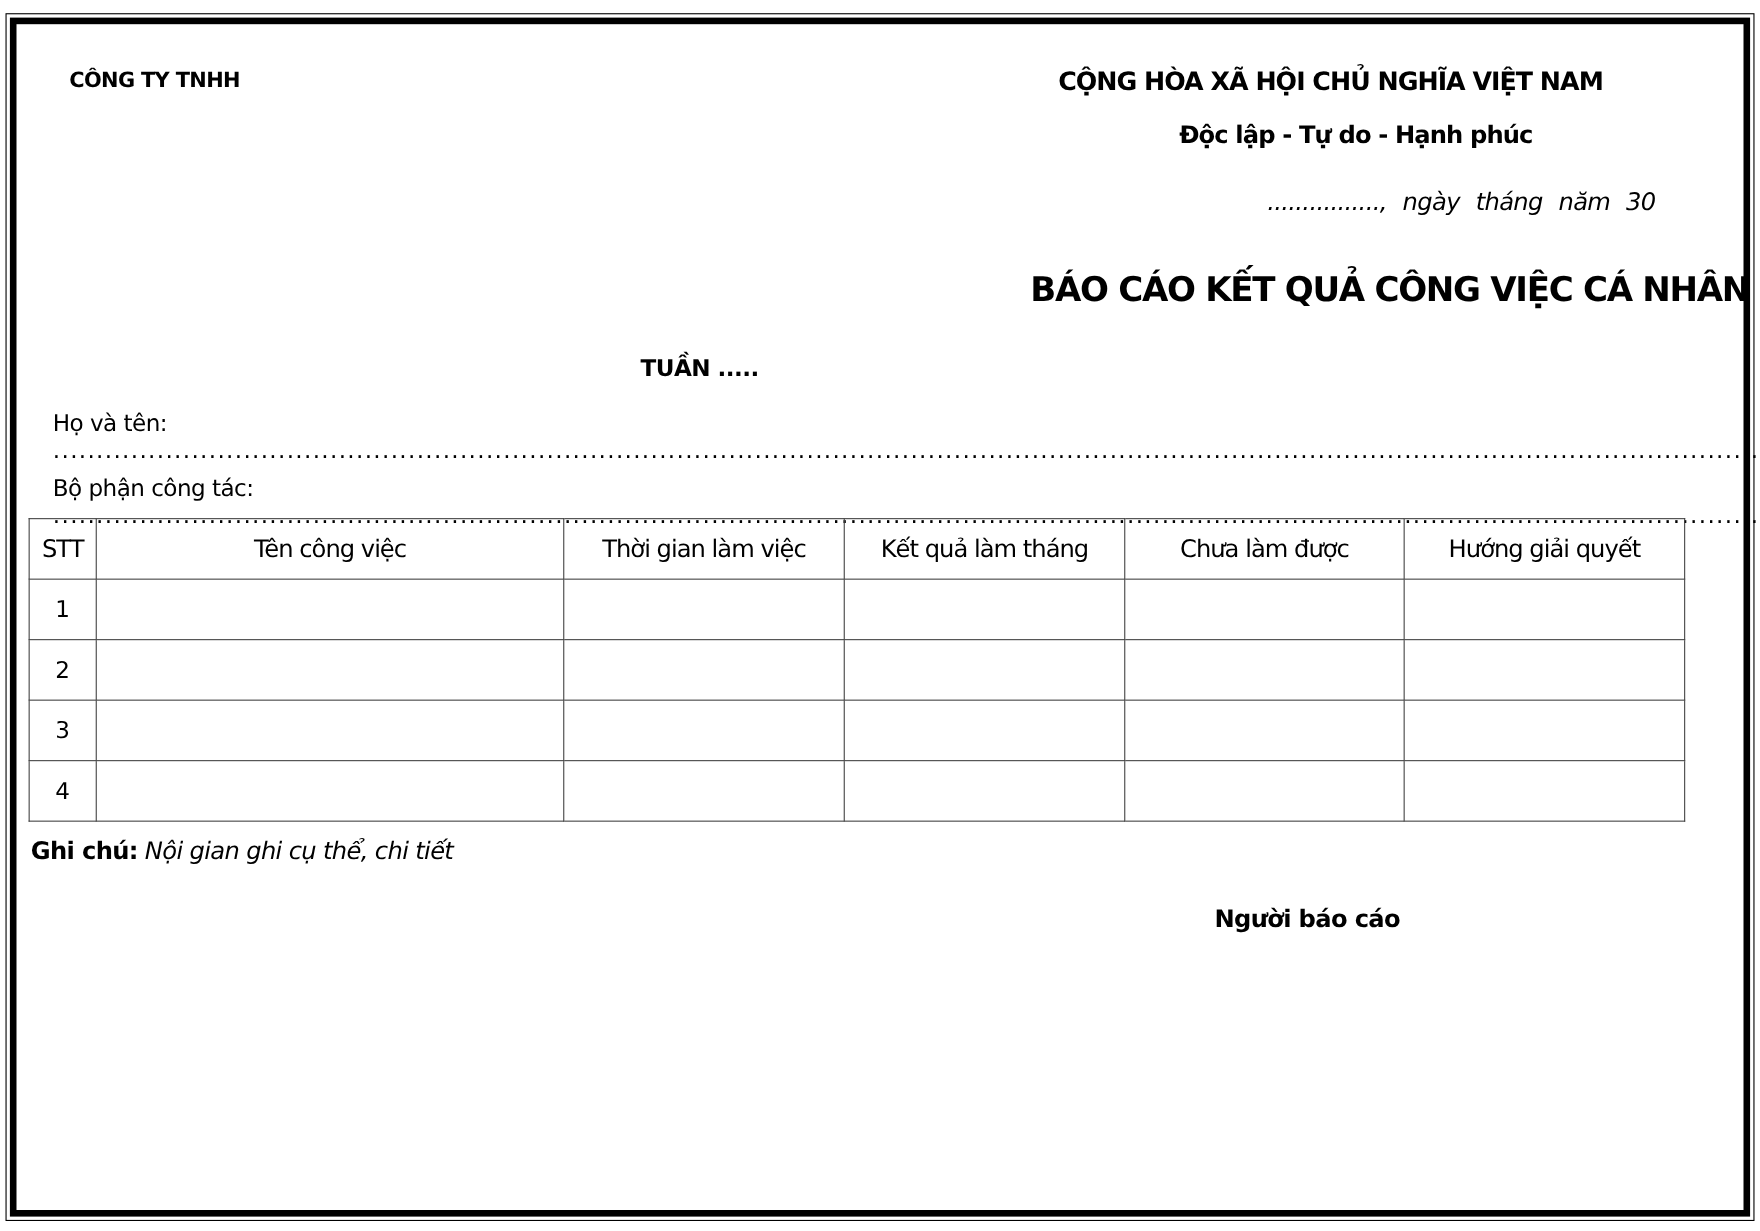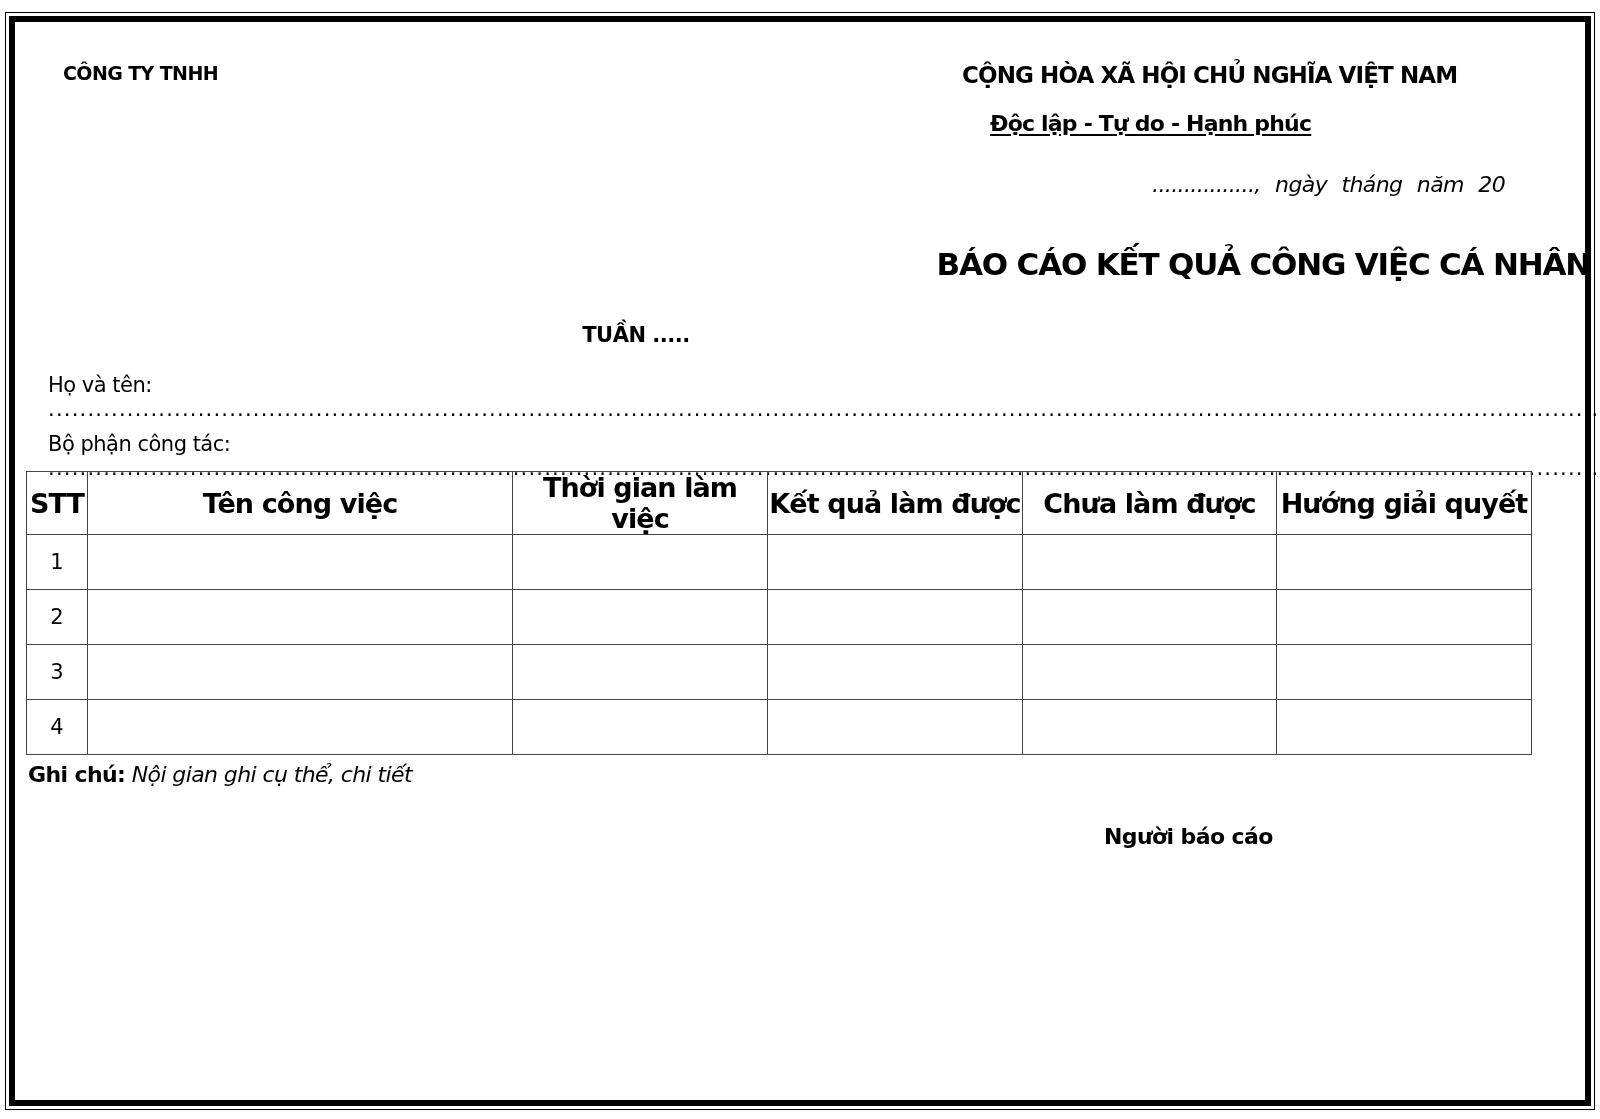--- a/index.html
+++ b/index.html
@@ -5,51 +5,51 @@
   html, body { margin:0; padding:0; background:#ffffff; }
   body { width:1600px; height:1119px; position:relative; overflow:hidden;
          font-family:"DejaVu Sans", sans-serif; color:#000; }
   .outer-frame { position:absolute; left:5px; top:12px; width:1590px; height:1098px;
                  border:1px solid #000; box-sizing:border-box; }
   .inner-frame { position:absolute; left:9px; top:16px; width:1582px; height:1090px;
                  border:6px solid #000; box-sizing:border-box; }
   .abs { position:absolute; white-space:nowrap; }
   .company { left:63px; top:62px; font-size:19px; font-weight:bold; letter-spacing:-0.6px; }
   .nation { left:962px; top:62px; font-size:23px; font-weight:bold; letter-spacing:-0.9px; }
-  .motto { left:990px; top:111px; font-size:22px; font-weight:bold; text-decoration:underline;
+  .motto { left:1072px; top:111px; font-size:22px; font-weight:bold; 
            text-underline-offset:3px; letter-spacing:-0.8px; }
   .date-line { left:1152px; top:172px; font-size:22px; font-style:italic; letter-spacing:-0.6px; word-spacing:8px; }
   .title { left:0; width:1600px; top:246px; text-align:right; font-size:31px; font-weight:bold;
            letter-spacing:-1.2px; padding-left:0; }
   .title span { position:relative; left:-10px; }
   .week { left:0; width:1286px; top:323px; text-align:center; font-size:21px; font-weight:bold; letter-spacing:-0.5px; }
   .week span { position:relative; left:-7px; }
   .field { left:36px; font-size:21px; letter-spacing:-0.5px; display:flex; align-items:baseline;flex-direction:column; }
   .field .dots { flex:1; overflow:hidden; letter-spacing:1.2px; margin-left:12px; }
   .field-name { top:373px; width:1516px; }
   .field-dept { top:432px; width:1516px; }
   table.report { position:absolute; left:26px; top:471px; border-collapse:collapse; table-layout:fixed; }
   table.report td, table.report th { border:1.5px solid #444; padding:0; text-align:center; vertical-align:middle; }
-  table.report th { height:54px; font-size:27px; font-weight:bold; letter-spacing:-0.9px; }
+  table.report th { height:54px; font-size:22px; font-weight:normal; letter-spacing:-0.9px; }
   table.report td { height:54px; font-size:21px; }
   .note { left:28px; top:762px; font-size:22px; letter-spacing:-0.6px; }
   .note b { font-weight:bold; }
   .note i { font-style:italic; }
   .signer { left:1104px; top:824px; font-size:22px; font-weight:bold; letter-spacing:-0.6px; }
 </style>
 </head>
 <body>
 
 <div class="outer-frame"></div>
 <div class="inner-frame"></div>
 
 <div class="abs company">CÔNG TY TNHH</div>
 <div class="abs nation">CỘNG HÒA XÃ HỘI CHỦ NGHĨA VIỆT NAM</div>
 <div class="abs motto">Độc lập - Tự do - Hạnh phúc</div>
-<div class="abs date-line">................, ngày   tháng   năm 20</div>
+<div class="abs date-line">................, ngày   tháng   năm 30</div>
 
 <div class="abs title"><span>BÁO CÁO KẾT QUẢ CÔNG VIỆC CÁ NHÂN</span></div>
 <div class="abs week"><span>TUẦN .....</span></div>
 
 <div class="abs field field-name">
   <span>Họ và tên:</span>
   <span class="dots">....................................................................................................................................................................................................................................</span>
 </div>
 <div class="abs field field-dept">
   <span>Bộ phận công tác:</span>
@@ -63,21 +63,21 @@
     <col style="width:255px">
     <col style="width:255px">
     <col style="width:254px">
     <col style="width:255px">
   </colgroup>
   <thead>
     <tr>
       <th>STT</th>
       <th>Tên công việc</th>
       <th>Thời gian làm việc</th>
-      <th>Kết quả làm được</th>
+      <th>Kết quả làm tháng</th>
       <th>Chưa làm được</th>
       <th>Hướng giải quyết</th>
     </tr>
   </thead>
   <tbody>
     <tr>
       <td>1</td>
       <td></td>
       <td></td>
       <td></td>

